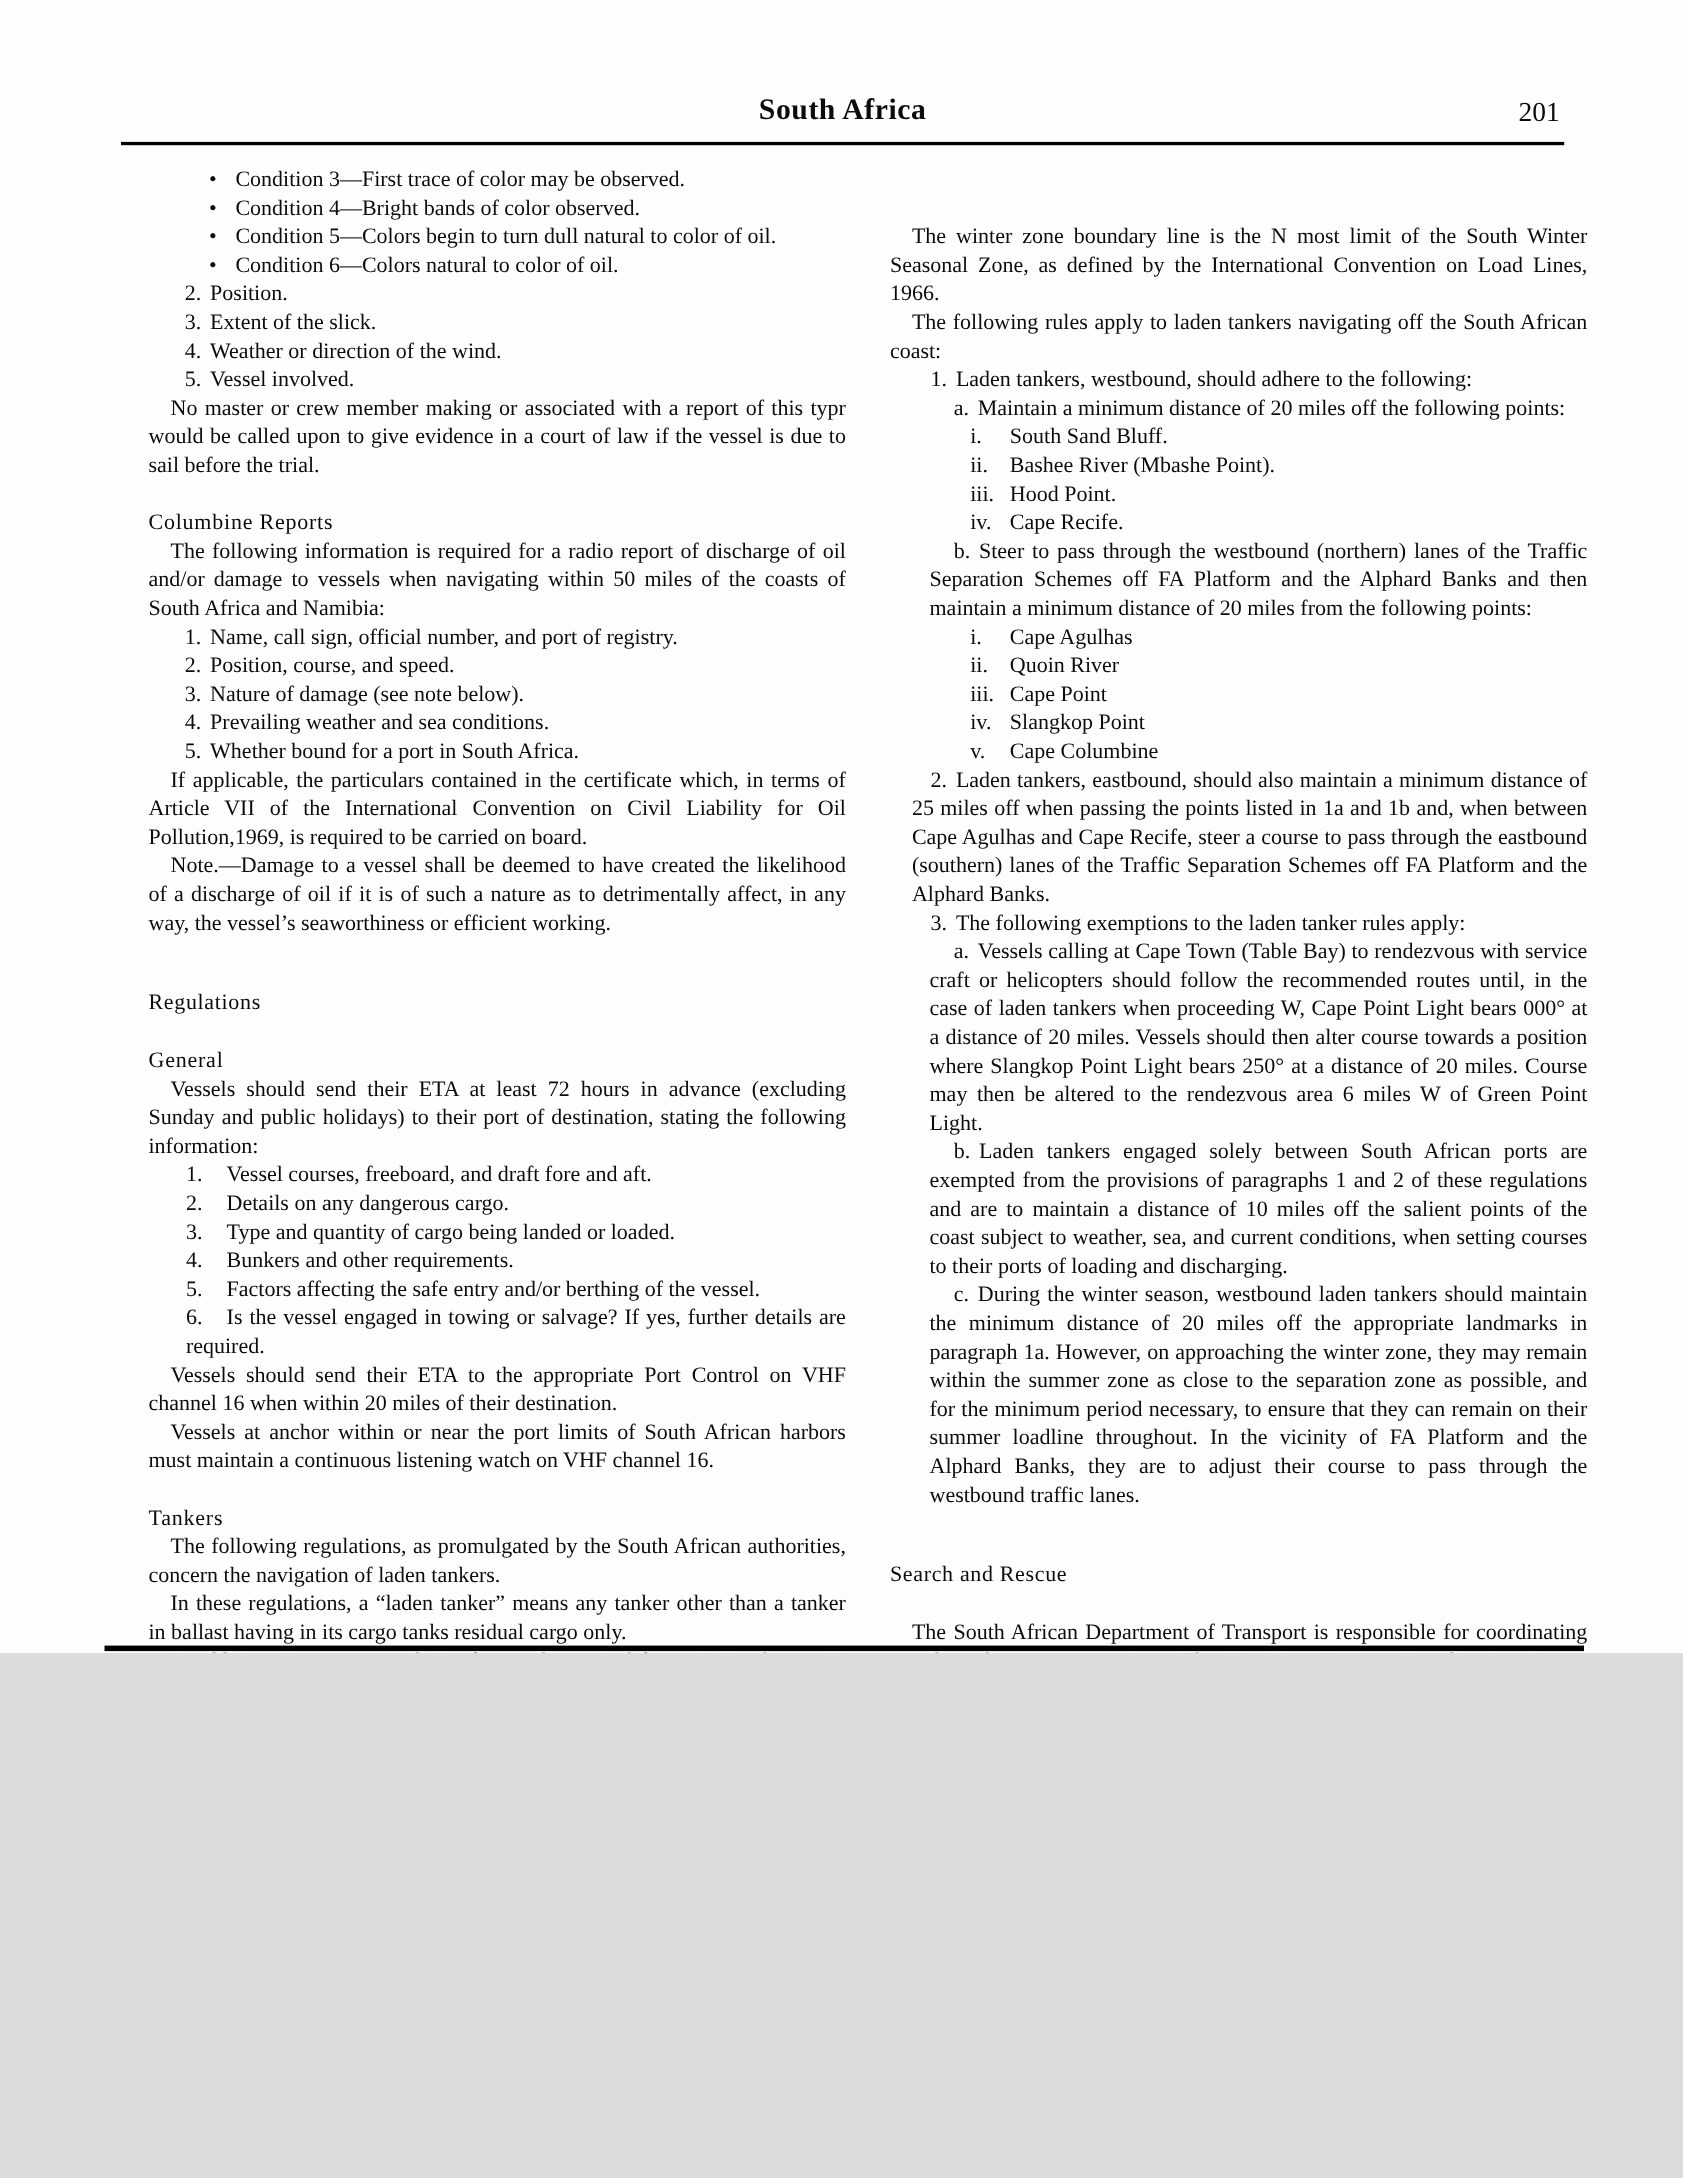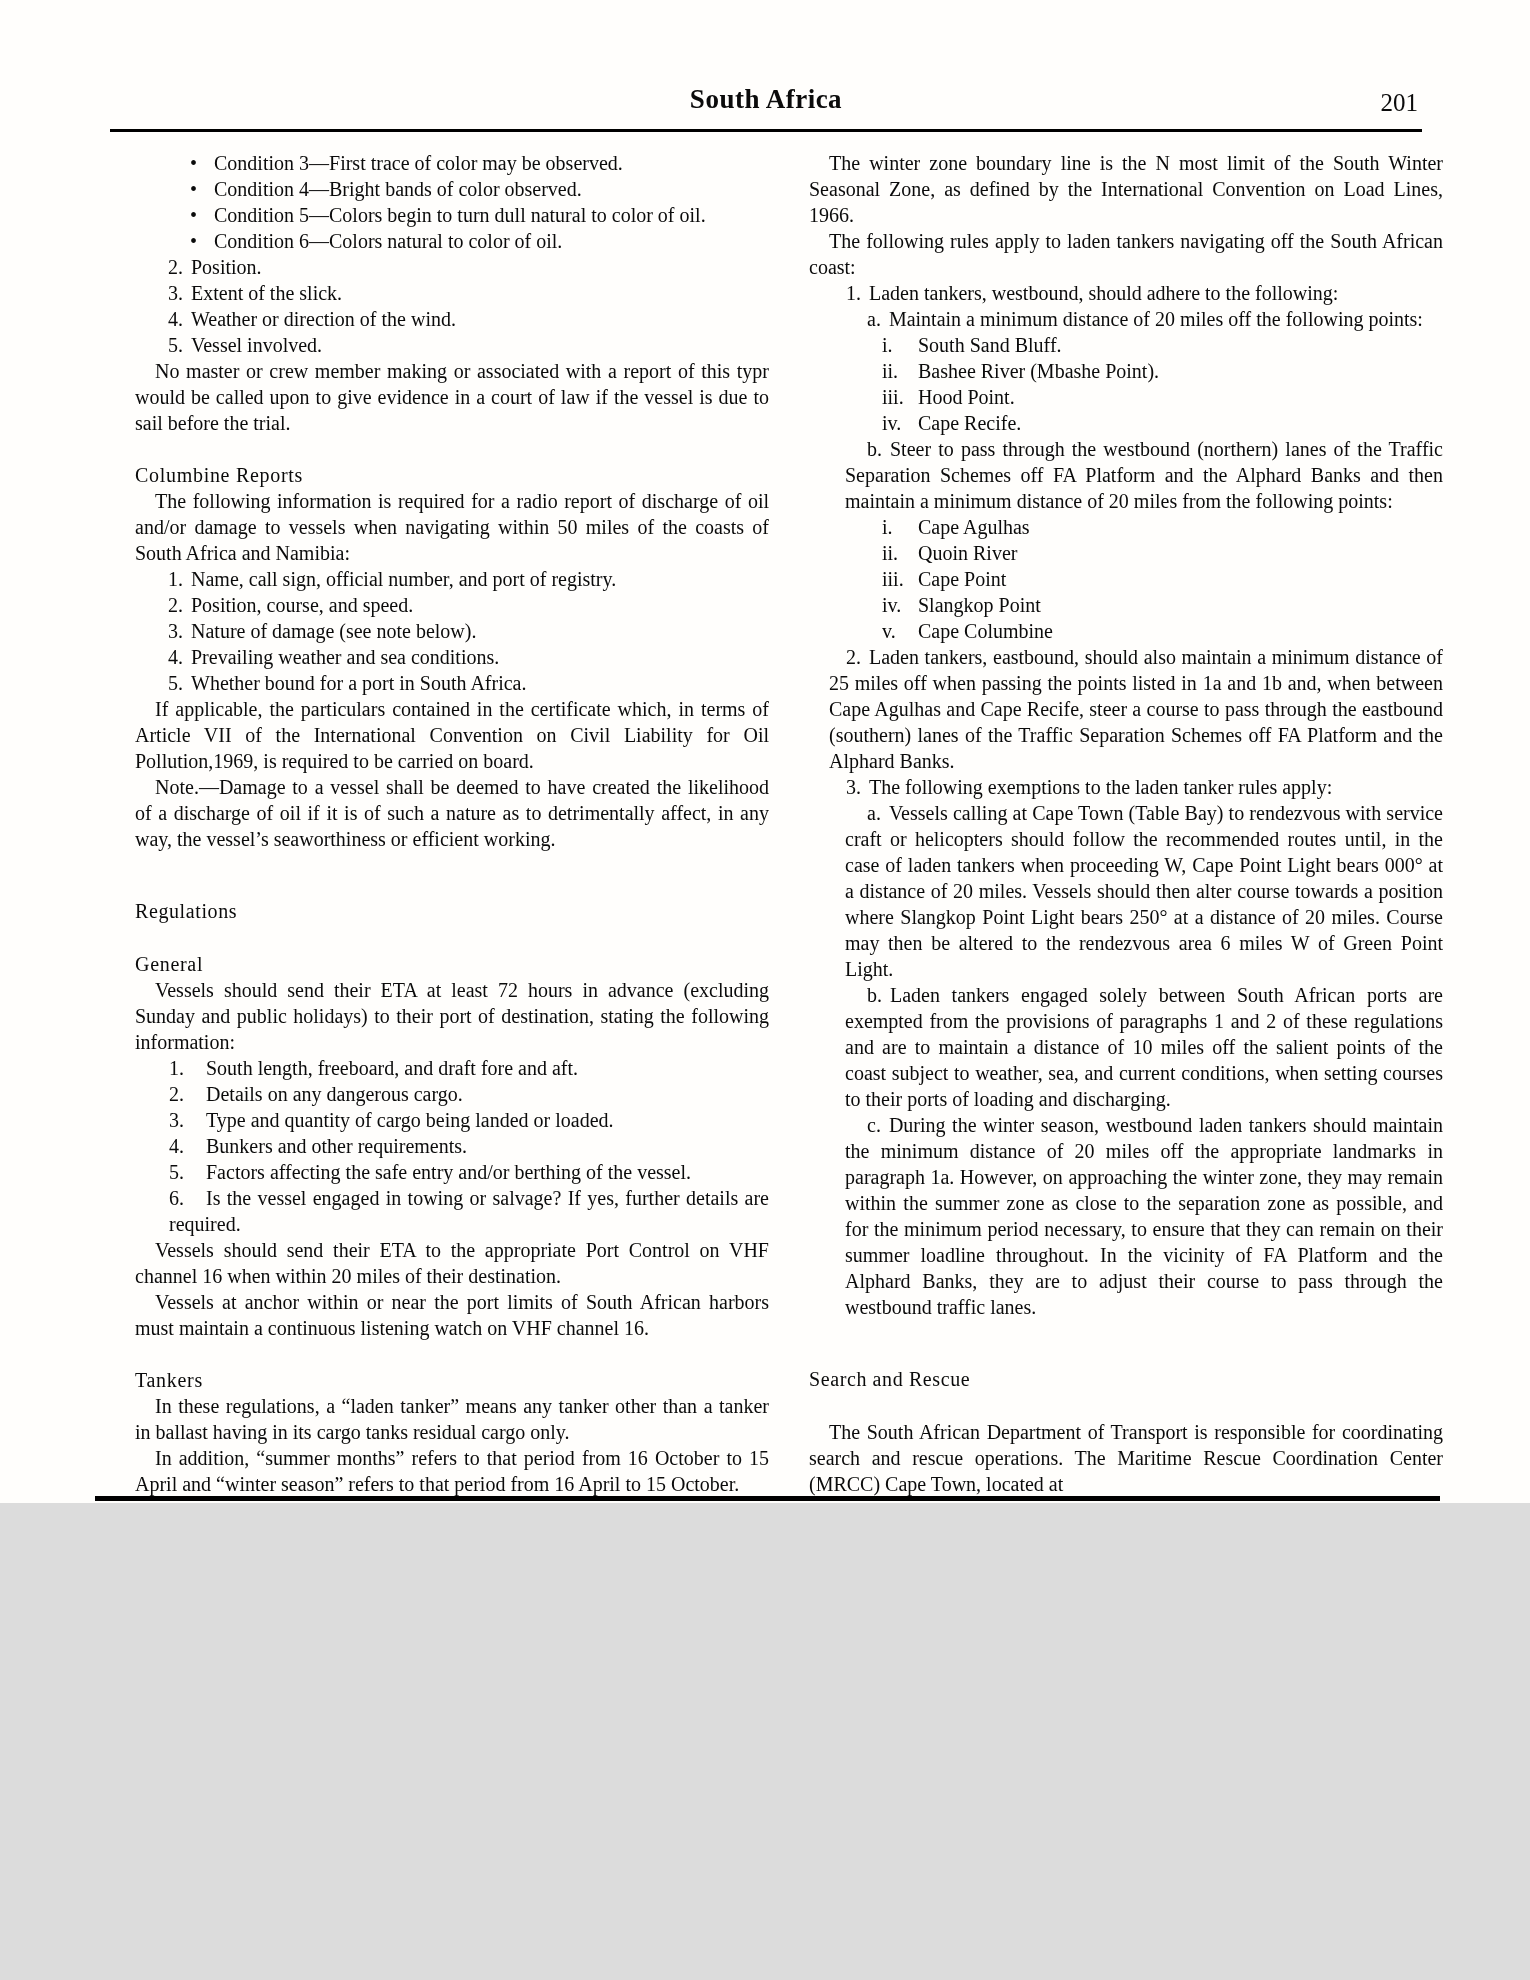--- a/index.html
+++ b/index.html
@@ -69,29 +69,30 @@
         <div class="b-num"><span class="mk">1.</span><span>Name, call sign, official number, and port of registry.</span></div>
         <div class="b-num"><span class="mk">2.</span><span>Position, course, and speed.</span></div>
         <div class="b-num"><span class="mk">3.</span><span>Nature of damage (see note below).</span></div>
         <div class="b-num"><span class="mk">4.</span><span>Prevailing weather and sea conditions.</span></div>
         <div class="b-num"><span class="mk">5.</span><span>Whether bound for a port in South Africa.</span></div>
         <div class="b-para">If applicable, the particulars contained in the certificate which, in terms of Article VII of the International Convention on Civil Liability for Oil Pollution,1969, is required to be carried on board.</div>
         <div class="b-para">Note.—Damage to a vessel shall be deemed to have created the likelihood of a discharge of oil if it is of such a nature as to detrimentally affect, in any way, the vessel’s seaworthiness or efficient working.</div>
         <div class="b-heading">Regulations</div>
         <div class="b-subhead">General</div>
         <div class="b-para">Vessels should send their ETA at least 72 hours in advance (excluding Sunday and public holidays) to their port of destination, stating the following information:</div>
-        <div class="b-numw"><span class="mk">1.</span><span>South length, freeboard, and draft fore and aft.</span></div>
+        <div class="b-numw"><span class="mk">1.</span><span>Vessel courses, freeboard, and draft fore and aft.</span></div>
         <div class="b-numw"><span class="mk">2.</span><span>Details on any dangerous cargo.</span></div>
         <div class="b-numw"><span class="mk">3.</span><span>Type and quantity of cargo being landed or loaded.</span></div>
         <div class="b-numw"><span class="mk">4.</span><span>Bunkers and other requirements.</span></div>
         <div class="b-numw"><span class="mk">5.</span><span>Factors affecting the safe entry and/or berthing of the vessel.</span></div>
         <div class="b-numw"><span class="mk">6.</span><span>Is the vessel engaged in towing or salvage? If yes, further details are required.</span></div>
         <div class="b-para">Vessels should send their ETA to the appropriate Port Control on VHF channel 16 when within 20 miles of their destination.</div>
         <div class="b-para">Vessels at anchor within or near the port limits of South African harbors must maintain a continuous listening watch on VHF channel 16.</div>
         <div class="b-subhead">Tankers</div>
+        <div class="b-para">The following regulations, as promulgated by the South African authorities, concern the navigation of laden tankers.</div>
         <div class="b-para">In these regulations, a “laden tanker” means any tanker other than a tanker in ballast having in its cargo tanks residual cargo only.</div>
         <div class="b-para">In addition, “summer months” refers to that period from 16 October to 15 April and “winter season” refers to that period from 16 April to 15 October.</div>
       </div>
     <div class="col" id="col-right">
         <div class="b-para">The winter zone boundary line is the N most limit of the South Winter Seasonal Zone, as defined by the International Convention on Load Lines, 1966.</div>
         <div class="b-para">The following rules apply to laden tankers navigating off the South African coast:</div>
         <div class="b-n1"><span class="mk">1.</span><span>Laden tankers, westbound, should adhere to the following:</span></div>
         <div class="b-n2"><span class="mk">a.</span><span>Maintain a minimum distance of 20 miles off the following points:</span></div>
         <div class="b-rom"><span class="mk">i.</span><span>South Sand Bluff.</span></div>
         <div class="b-rom"><span class="mk">ii.</span><span>Bashee River (Mbashe Point).</span></div>

